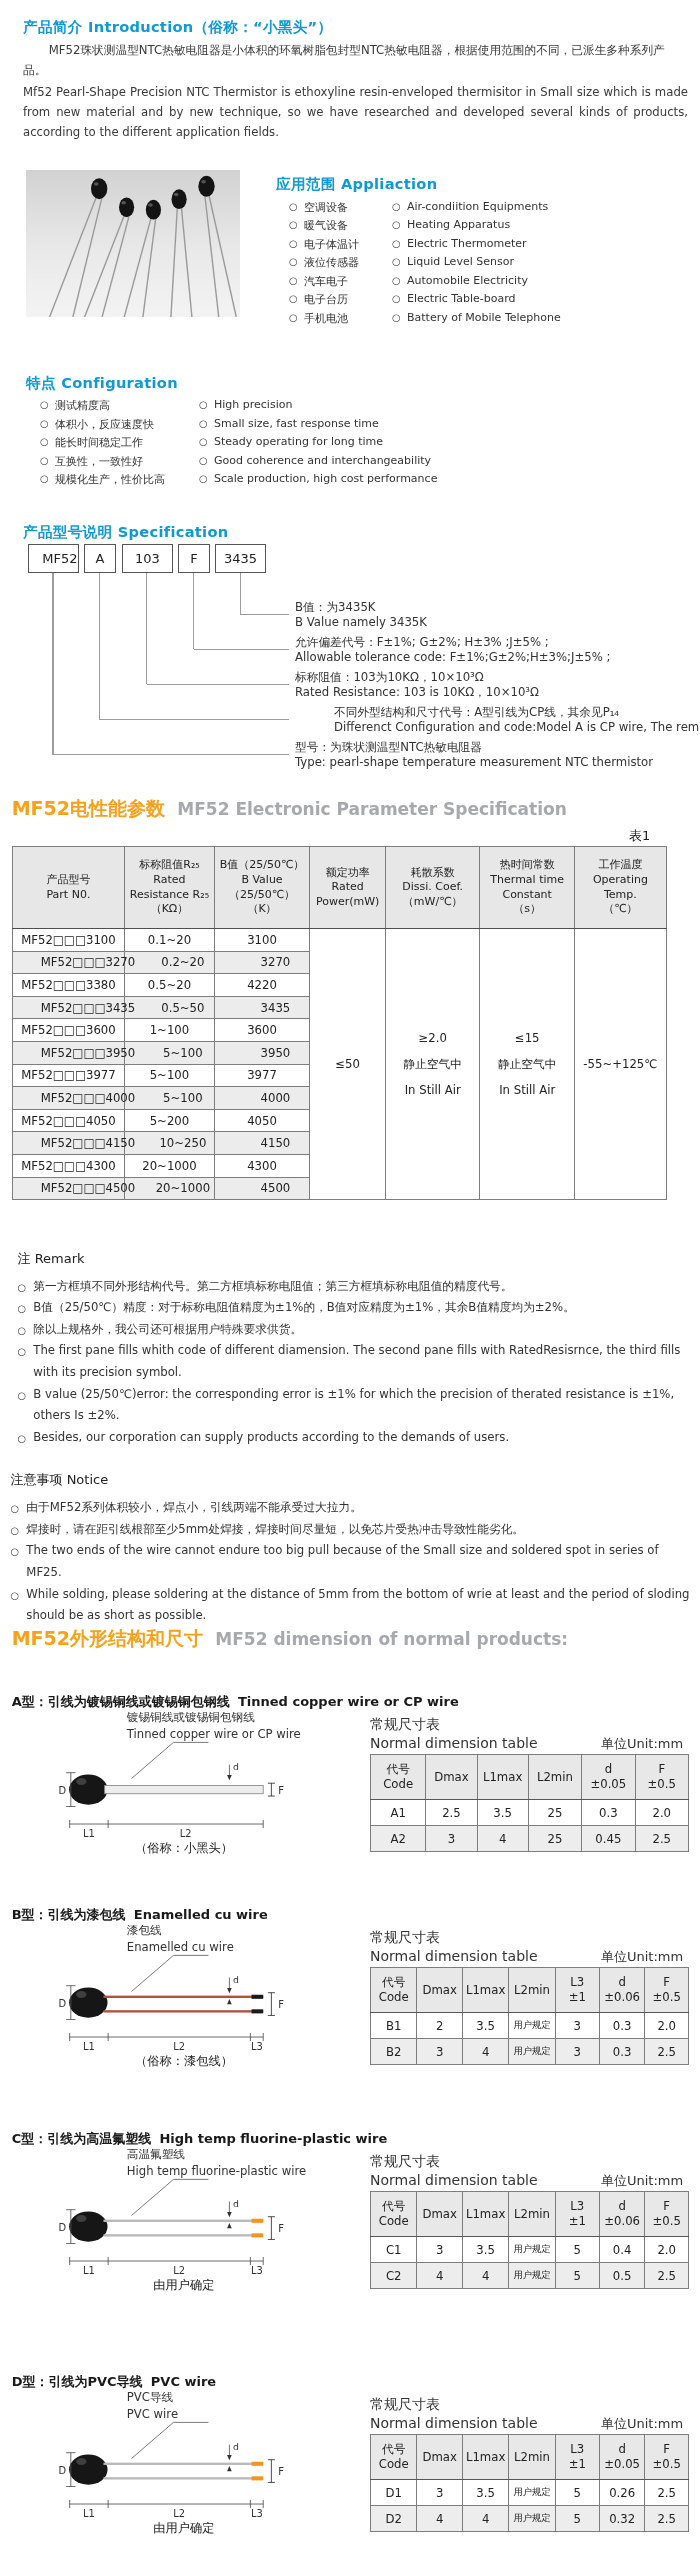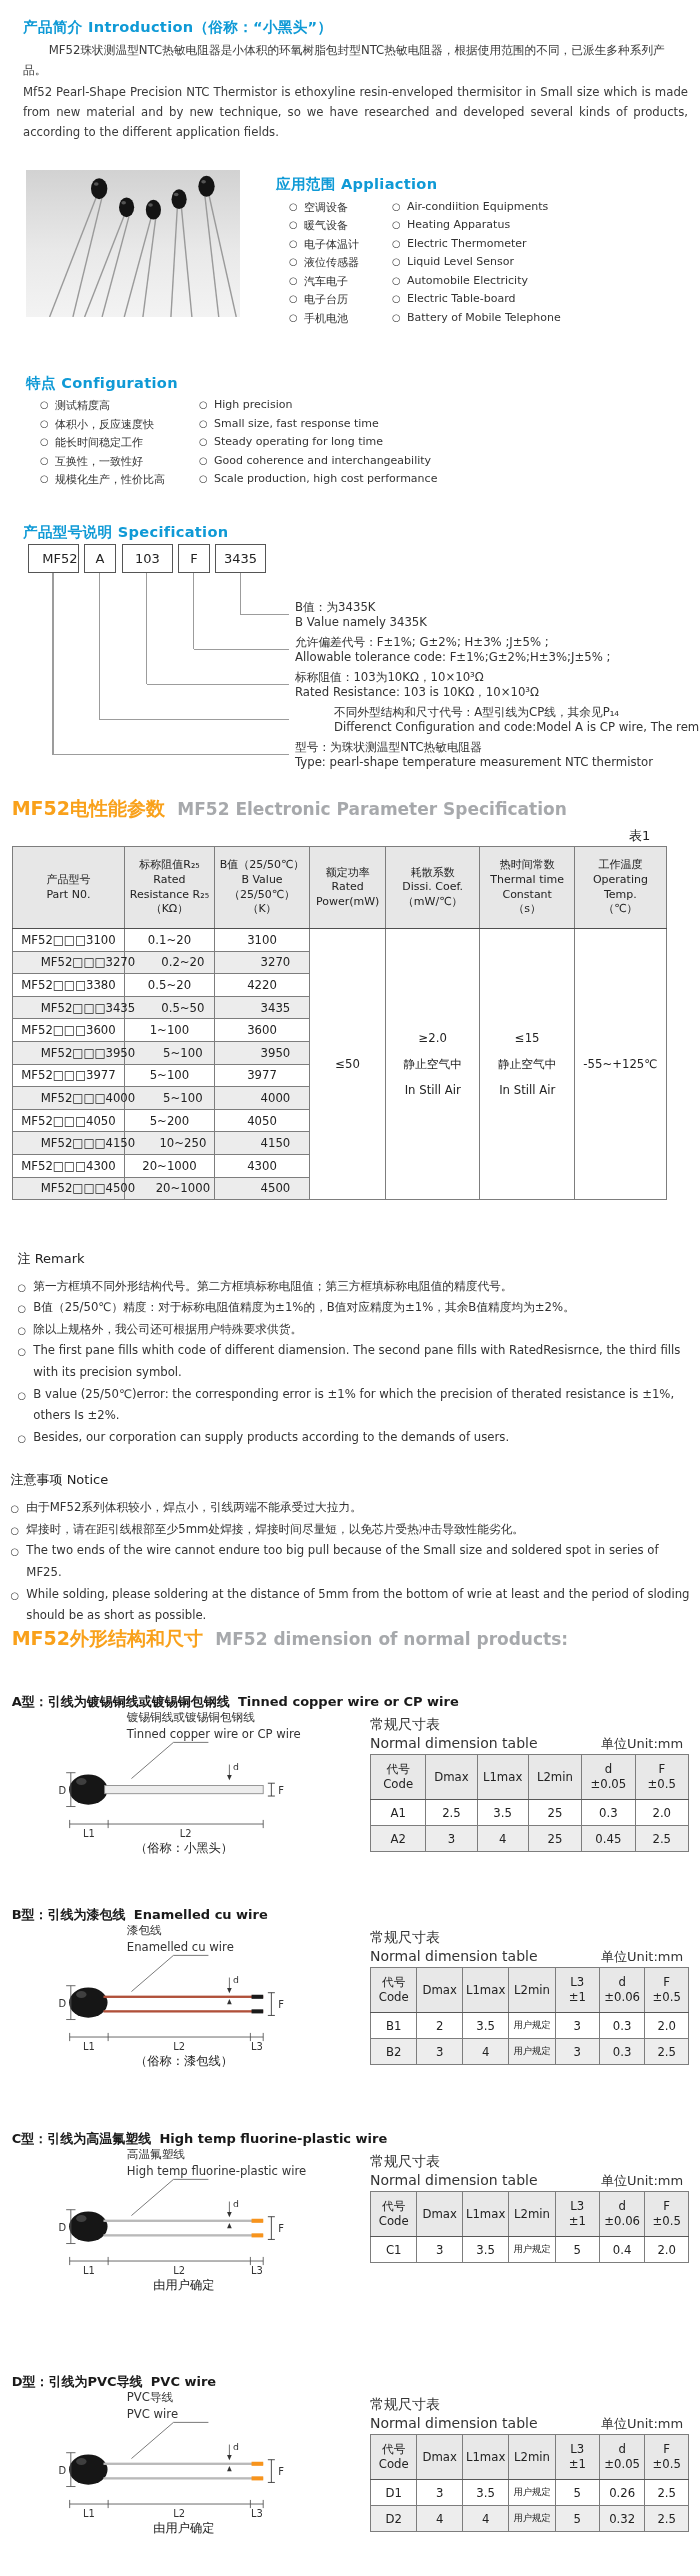--- a/index.html
+++ b/index.html
@@ -617,20 +617,29 @@
         <tbody>
           <tr class="r1">
             <td>C1</td>
             <td>3</td>
             <td>3.5</td>
             <td class="small">用户规定</td>
             <td>5</td>
             <td>0.4</td>
             <td>2.0</td>
           </tr>
+          <tr class="r2">
+            <td>C2</td>
+            <td>4</td>
+            <td>4</td>
+            <td class="small">用户规定</td>
+            <td>5</td>
+            <td>0.5</td>
+            <td>2.5</td>
+          </tr>
         </tbody>
       </table>
     </div>
     <div class="abs" style="left: 0px; top: 2369px; width: 700px; height: 201px;">
       <div class="abs dim-label" style="left: 11.7px; top: 3.5px;"><span>D型：引线为PVC导线</span><span class="en">PVC wire</span></div>
       <svg width="274" height="143" viewBox="0 0 470 245" style="position: absolute; left: 58px; top: 23px;">
         <text x="118" y="16" font-size="20" fill="#333">PVC导线</text>
         <text x="118" y="44" font-size="20" fill="#333">PVC wire</text>
         <polyline points="258,52 198,52 126,114" stroke="#666" stroke-width="1.5" fill="none"></polyline>
         <ellipse cx="52" cy="133" rx="33" ry="26" fill="#161616"></ellipse>

